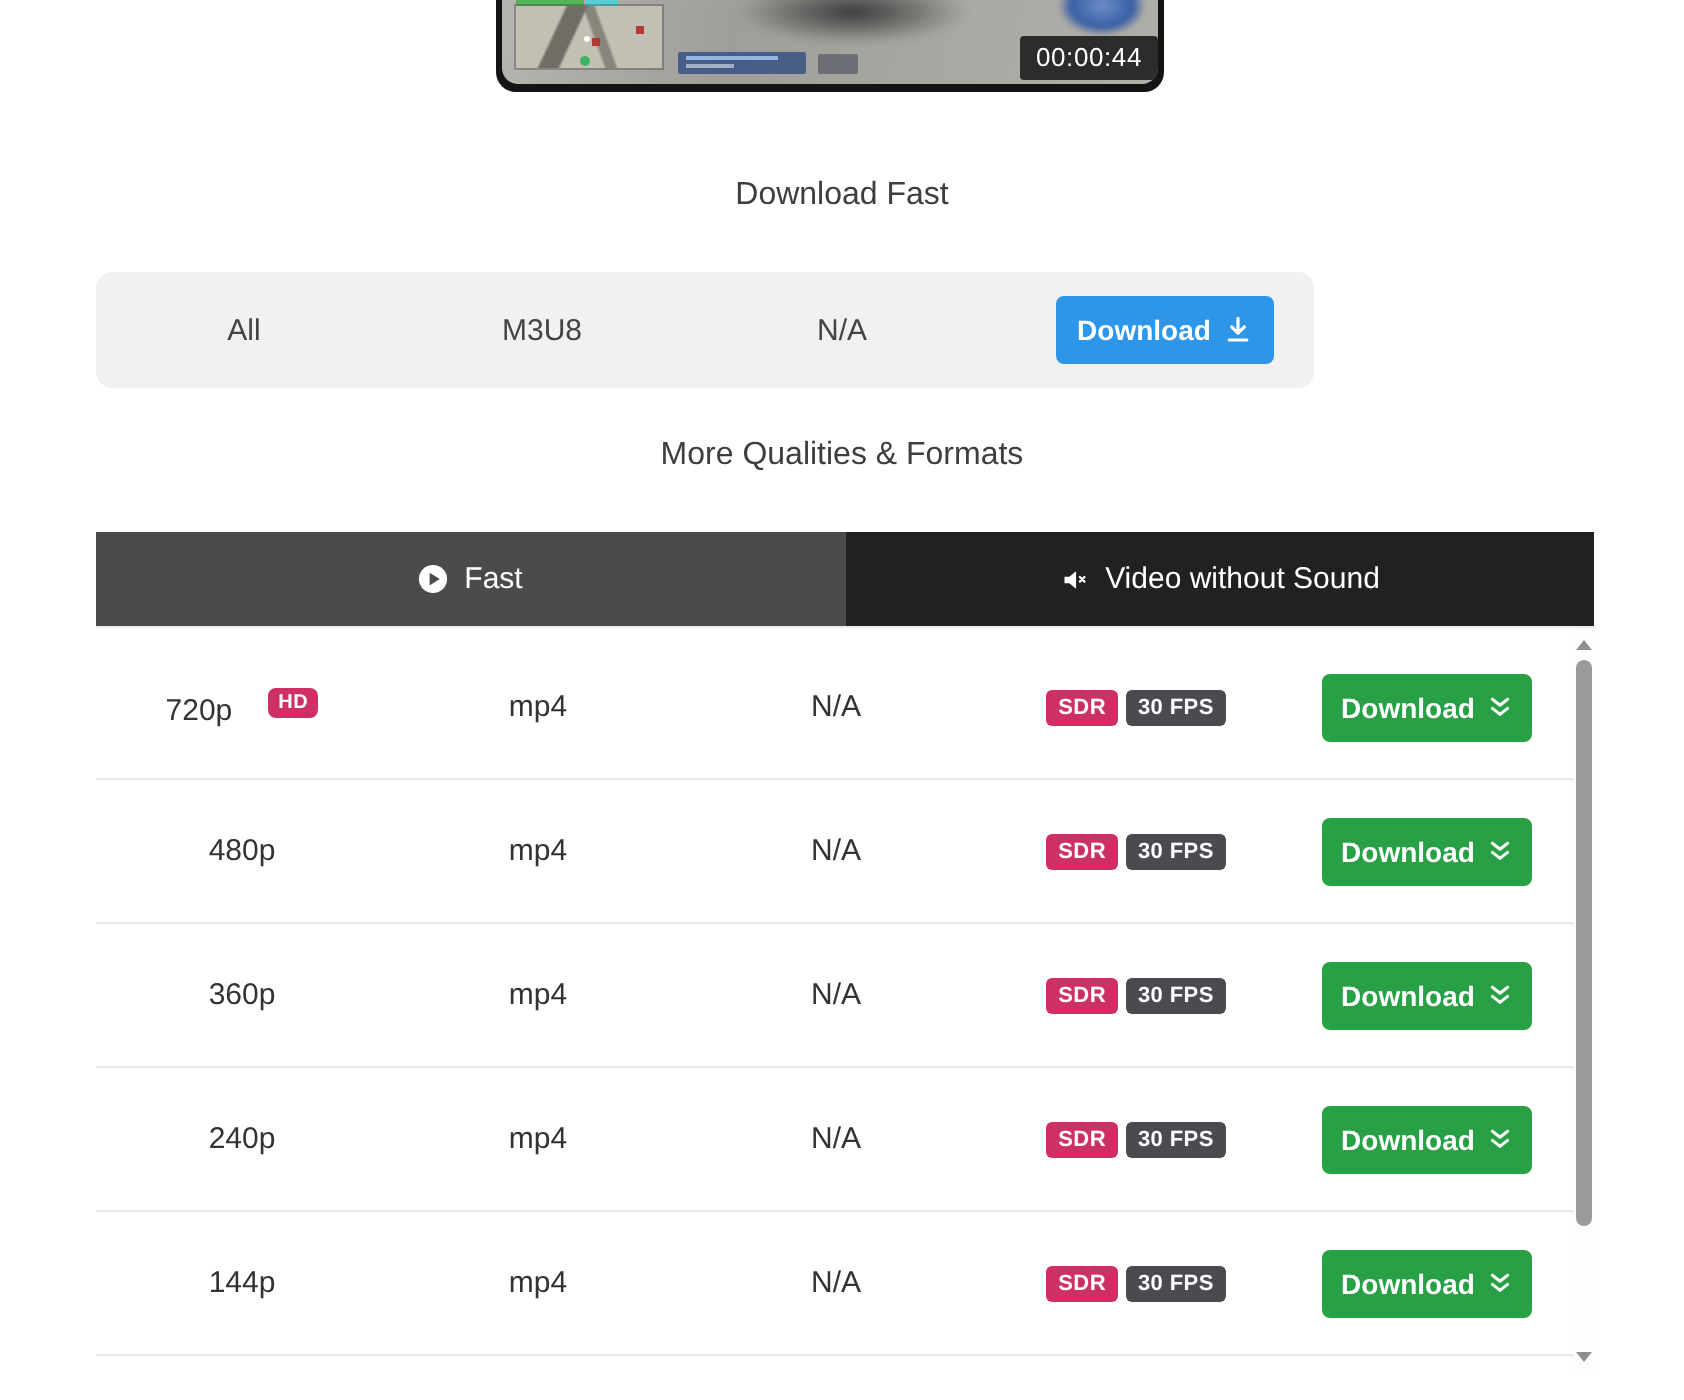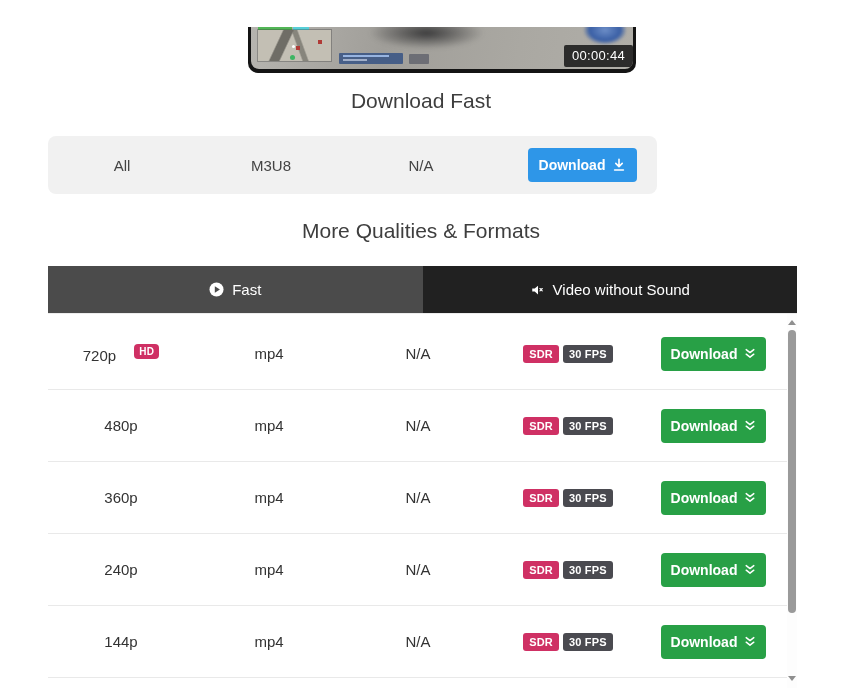--- a/index.html
+++ b/index.html
@@ -1,21 +1,21 @@
 <!DOCTYPE html>
 <html><head>
 <meta charset="utf-8">
 <style>
   * { margin:0; padding:0; box-sizing:border-box; }
   html,body { width:842px; height:700px; background:#fff; overflow:hidden;
     font-family:"Liberation Sans","DejaVu Sans",sans-serif; }
 
   
-  .player-frame { position:absolute; left:248px; top:0; width:388px; height:46px;
-    background:#141414; border-radius:0 0 10px 10px;margin-top:27px; }
+  .player-frame { position:absolute; left:248px; top:0; width:334px; height:46px;
+    background:#141414; border-radius:0 0 10px 10px; }
   .video-inner { position:absolute; left:3px; right:3px; top:0; bottom:4px;
     border-radius:0 0 8px 8px; overflow:hidden;
     background:linear-gradient(100deg,#b6b4af 0%,#a09e99 35%,#aaa8a2 70%,#b0aea8 100%); }
   .minimap { position:absolute; left:7px; top:3px; width:73px; height:31px;
     background:#c3bfb4;
     background-image:
       linear-gradient(115deg,transparent 28%,#6f6d66 30%,#6f6d66 40%,transparent 42%),
       linear-gradient(70deg,transparent 52%,#87857c 54%,#87857c 59%,transparent 61%);
     box-shadow:0 0 0 1px rgba(60,60,60,.35); }
   .mm-dot-red1 { position:absolute; left:38px; top:16px; width:4px; height:4px; background:#b03a36; }
@@ -33,21 +33,21 @@
   .hint-box1 i { position:absolute; left:4px; top:2px; width:46px; height:2px; background:rgba(160,190,235,.9); display:block; }
   .hint-box1 b { position:absolute; left:4px; top:6px; width:24px; height:2px; background:rgba(200,210,230,.7); display:block; }
   .hint-box2 { position:absolute; left:158px; top:27px; width:20px; height:10px;
     background:rgba(95,98,108,.8); border-radius:1px; }
   .timestamp { position:absolute; right:0; bottom:2px; height:22px; padding:3px 8px;
     background:rgba(26,26,26,.88); color:#fff; font-size:13px; line-height:16px;
     border-radius:2px; letter-spacing:.3px; }
 
   
   .section-title { position:absolute; left:0; width:842px; text-align:center;
-    font-size:21px; color:#3e3e3e; font-weight:400; }
+    font-size:16px; color:#3e3e3e; font-weight:400; }
   .title-fast { top:89px; }
   .title-more { top:219px; }
 
   
   .fast-panel { position:absolute; left:48px; top:136px; width:609px; height:58px;
     background:#f1f1f1; border-radius:8px;
     display:grid; grid-template-columns:148px 150px 150px 1fr; align-items:center; }
   .fast-cell { text-align:center; font-size:15px; color:#444; }
   .btn-blue { justify-self:end; margin-right:20px; width:109px; height:34px;
     background:#2e96e8; color:#fff; border:none; border-radius:4px;

